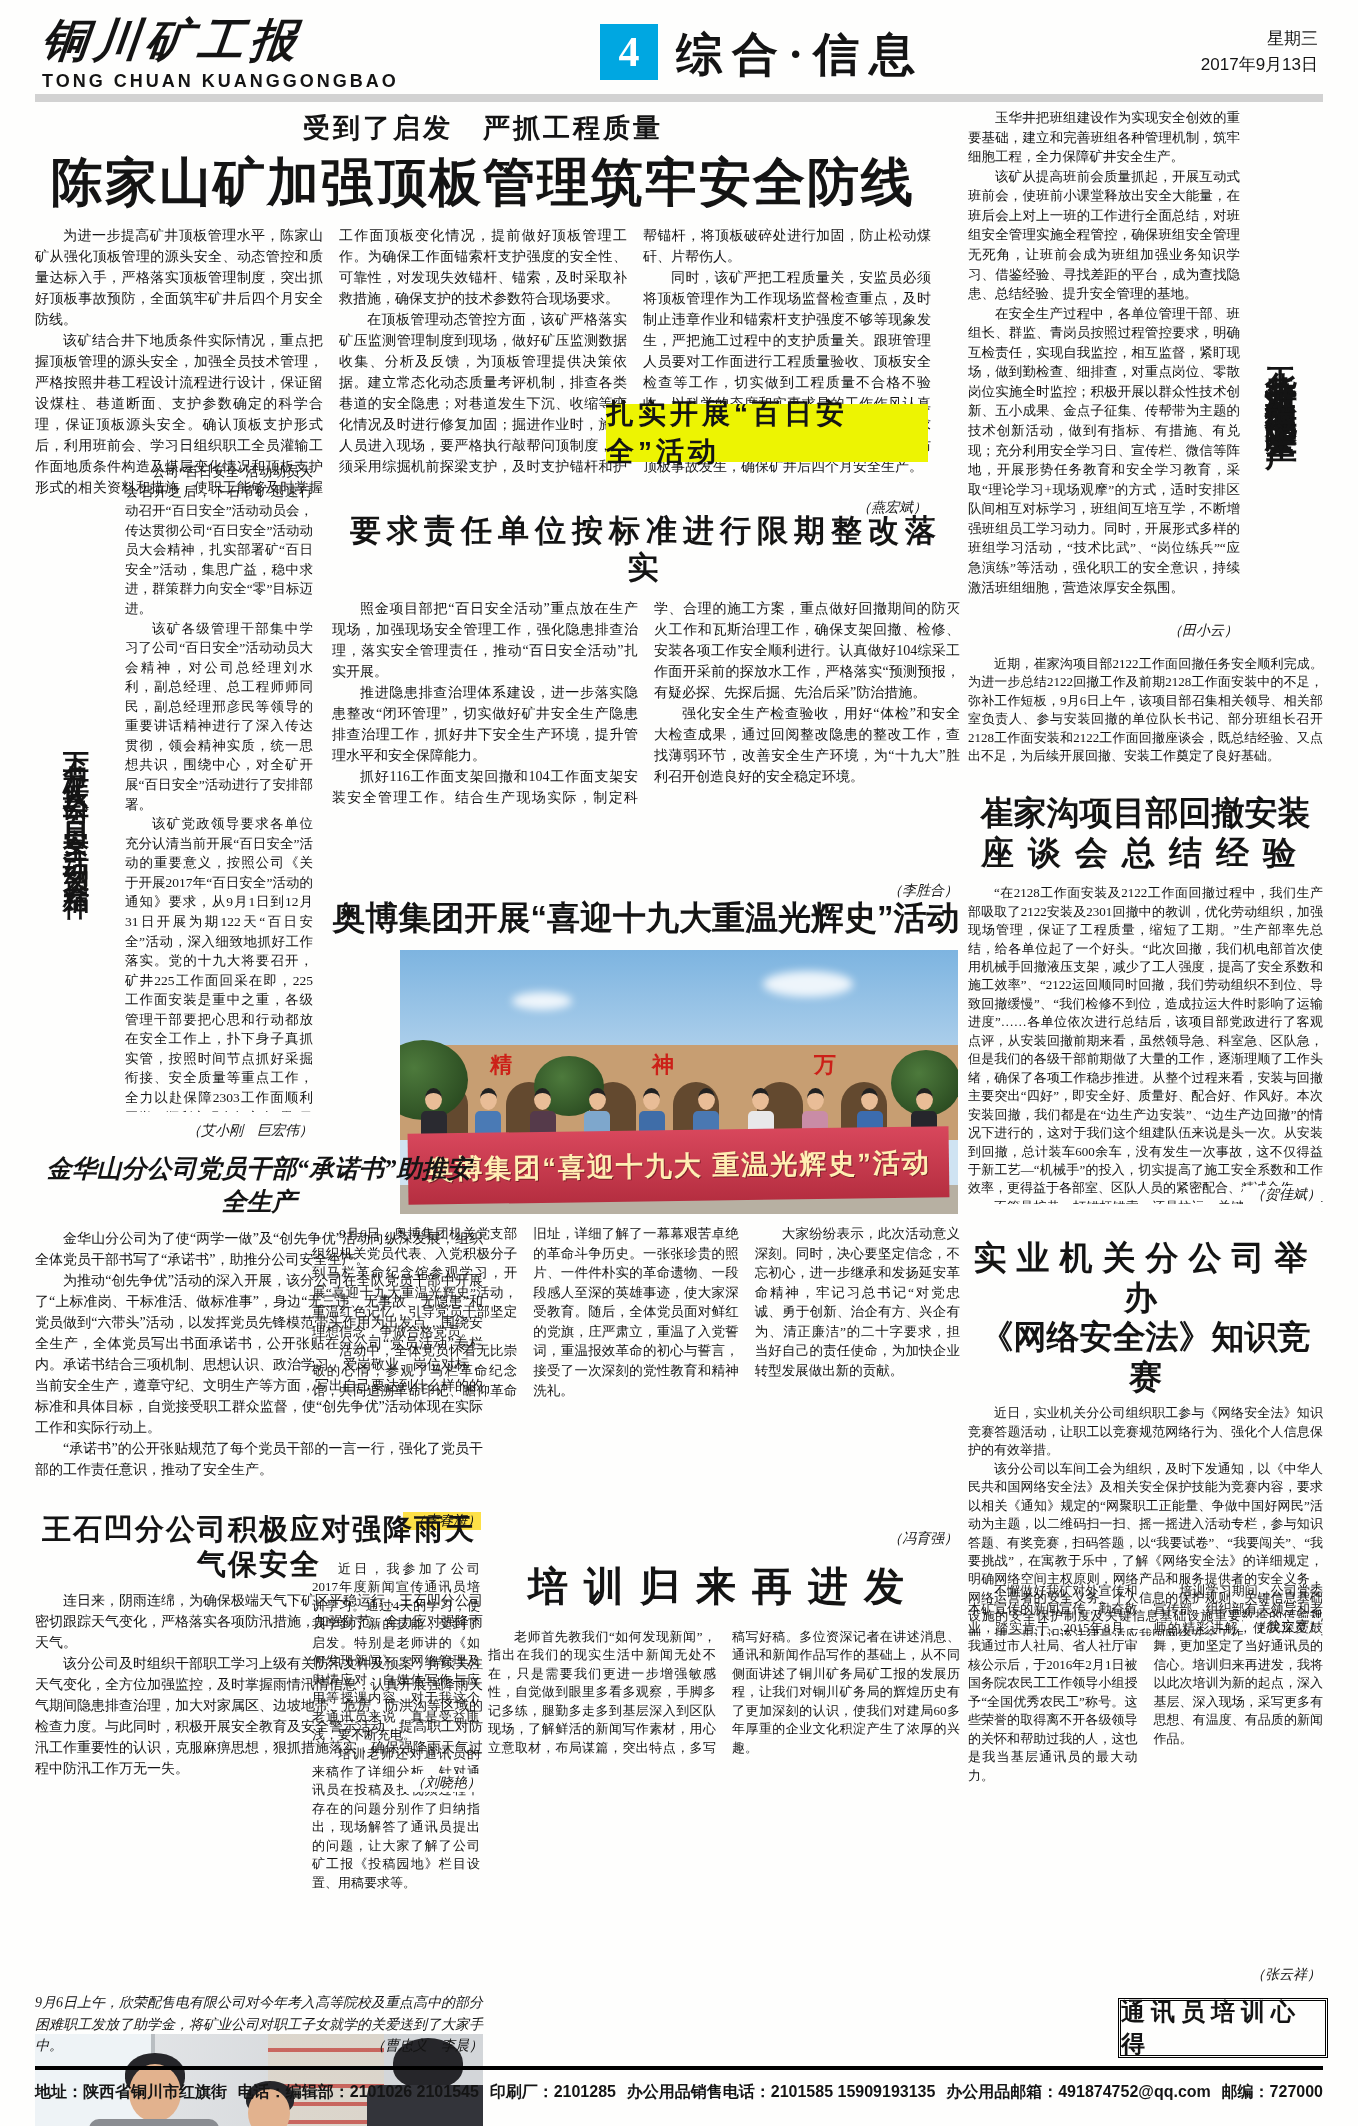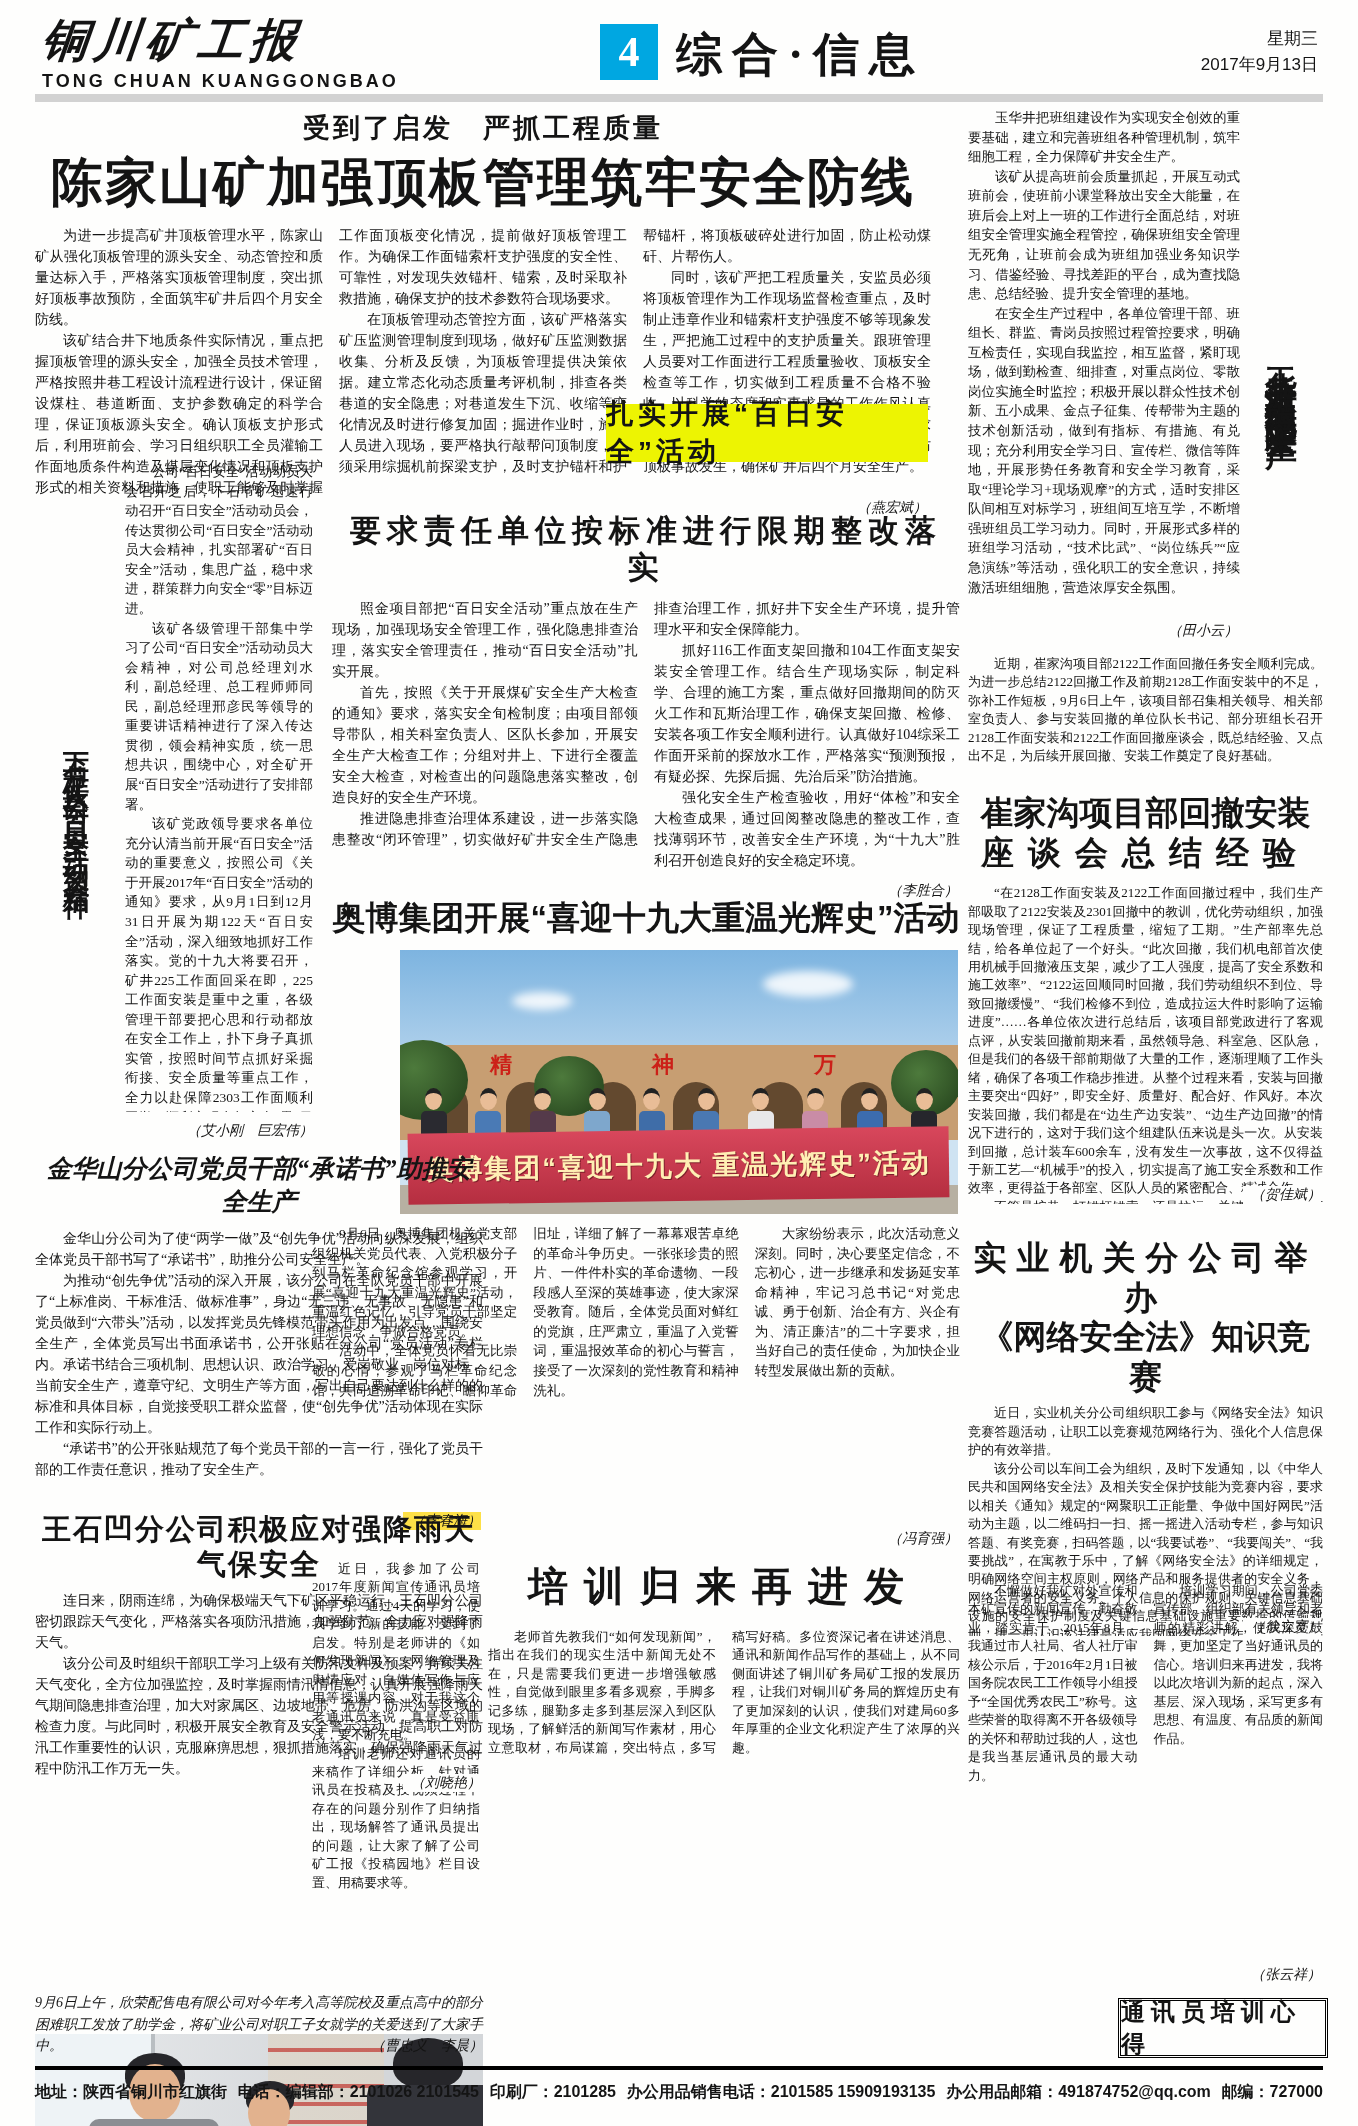--- a/index.html
+++ b/index.html
@@ -164,21 +164,20 @@
       </div>
       <p class="byline abs" style="right:0;bottom:6px;background:#fefefd;padding-left:8px;">（艾小刚　巨宏伟）</p>
     </div>
   </div>
 
   <div class="abs" style="left:332px;top:512px;width:628px;">
     <div class="headline-l" style="font-size:31px;letter-spacing:6px;">要求责任单位按标准进行限期整改落实</div>
     <div style="position:relative;margin-top:12px;">
       <div class="bodytext cols2" style="height:300px;">
         <p>照金项目部把“百日安全活动”重点放在生产现场，加强现场安全管理工作，强化隐患排查治理，落实安全管理责任，推动“百日安全活动”扎实开展。</p>
-        <p>首先，按照《关于开展煤矿安全生产大检查的通知》要求，落实安全旬检制度；由项目部领导带队，相关科室负责人、区队长参加，开展安全生产大检查工作；分组对井上、下进行全覆盖安全大检查，对检查出的问题隐患落实整改，创造良好的安全生产环境。</p>
         <p>推进隐患排查治理体系建设，进一步落实隐患整改“闭环管理”，切实做好矿井安全生产隐患排查治理工作，抓好井下安全生产环境，提升管理水平和安全保障能力。</p>
         <p>抓好116工作面支架回撤和104工作面支架安装安全管理工作。结合生产现场实际，制定科学、合理的施工方案，重点做好回撤期间的防灭火工作和瓦斯治理工作，确保支架回撤、检修、安装各项工作安全顺利进行。认真做好104综采工作面开采前的探放水工作，严格落实“预测预报，有疑必探、先探后掘、先治后采”防治措施。</p>
         <p>强化安全生产检查验收，用好“体检”和安全大检查成果，通过回阅整改隐患的整改工作，查找薄弱环节，改善安全生产环境，为“十九大”胜利召开创造良好的安全稳定环境。</p>
       </div>
       <p class="byline abs" style="right:2px;bottom:-2px;background:#fefefd;padding-left:8px;">（李胜合）</p>
     </div>
   </div>
 
   <div class="abs headline-l" style="left:332px;top:898px;width:628px;font-size:33px;">奥博集团开展“喜迎十九大重温光辉史”活动</div>
   <div class="abs photo" style="left:400px;top:950px;width:558px;height:264px;">

